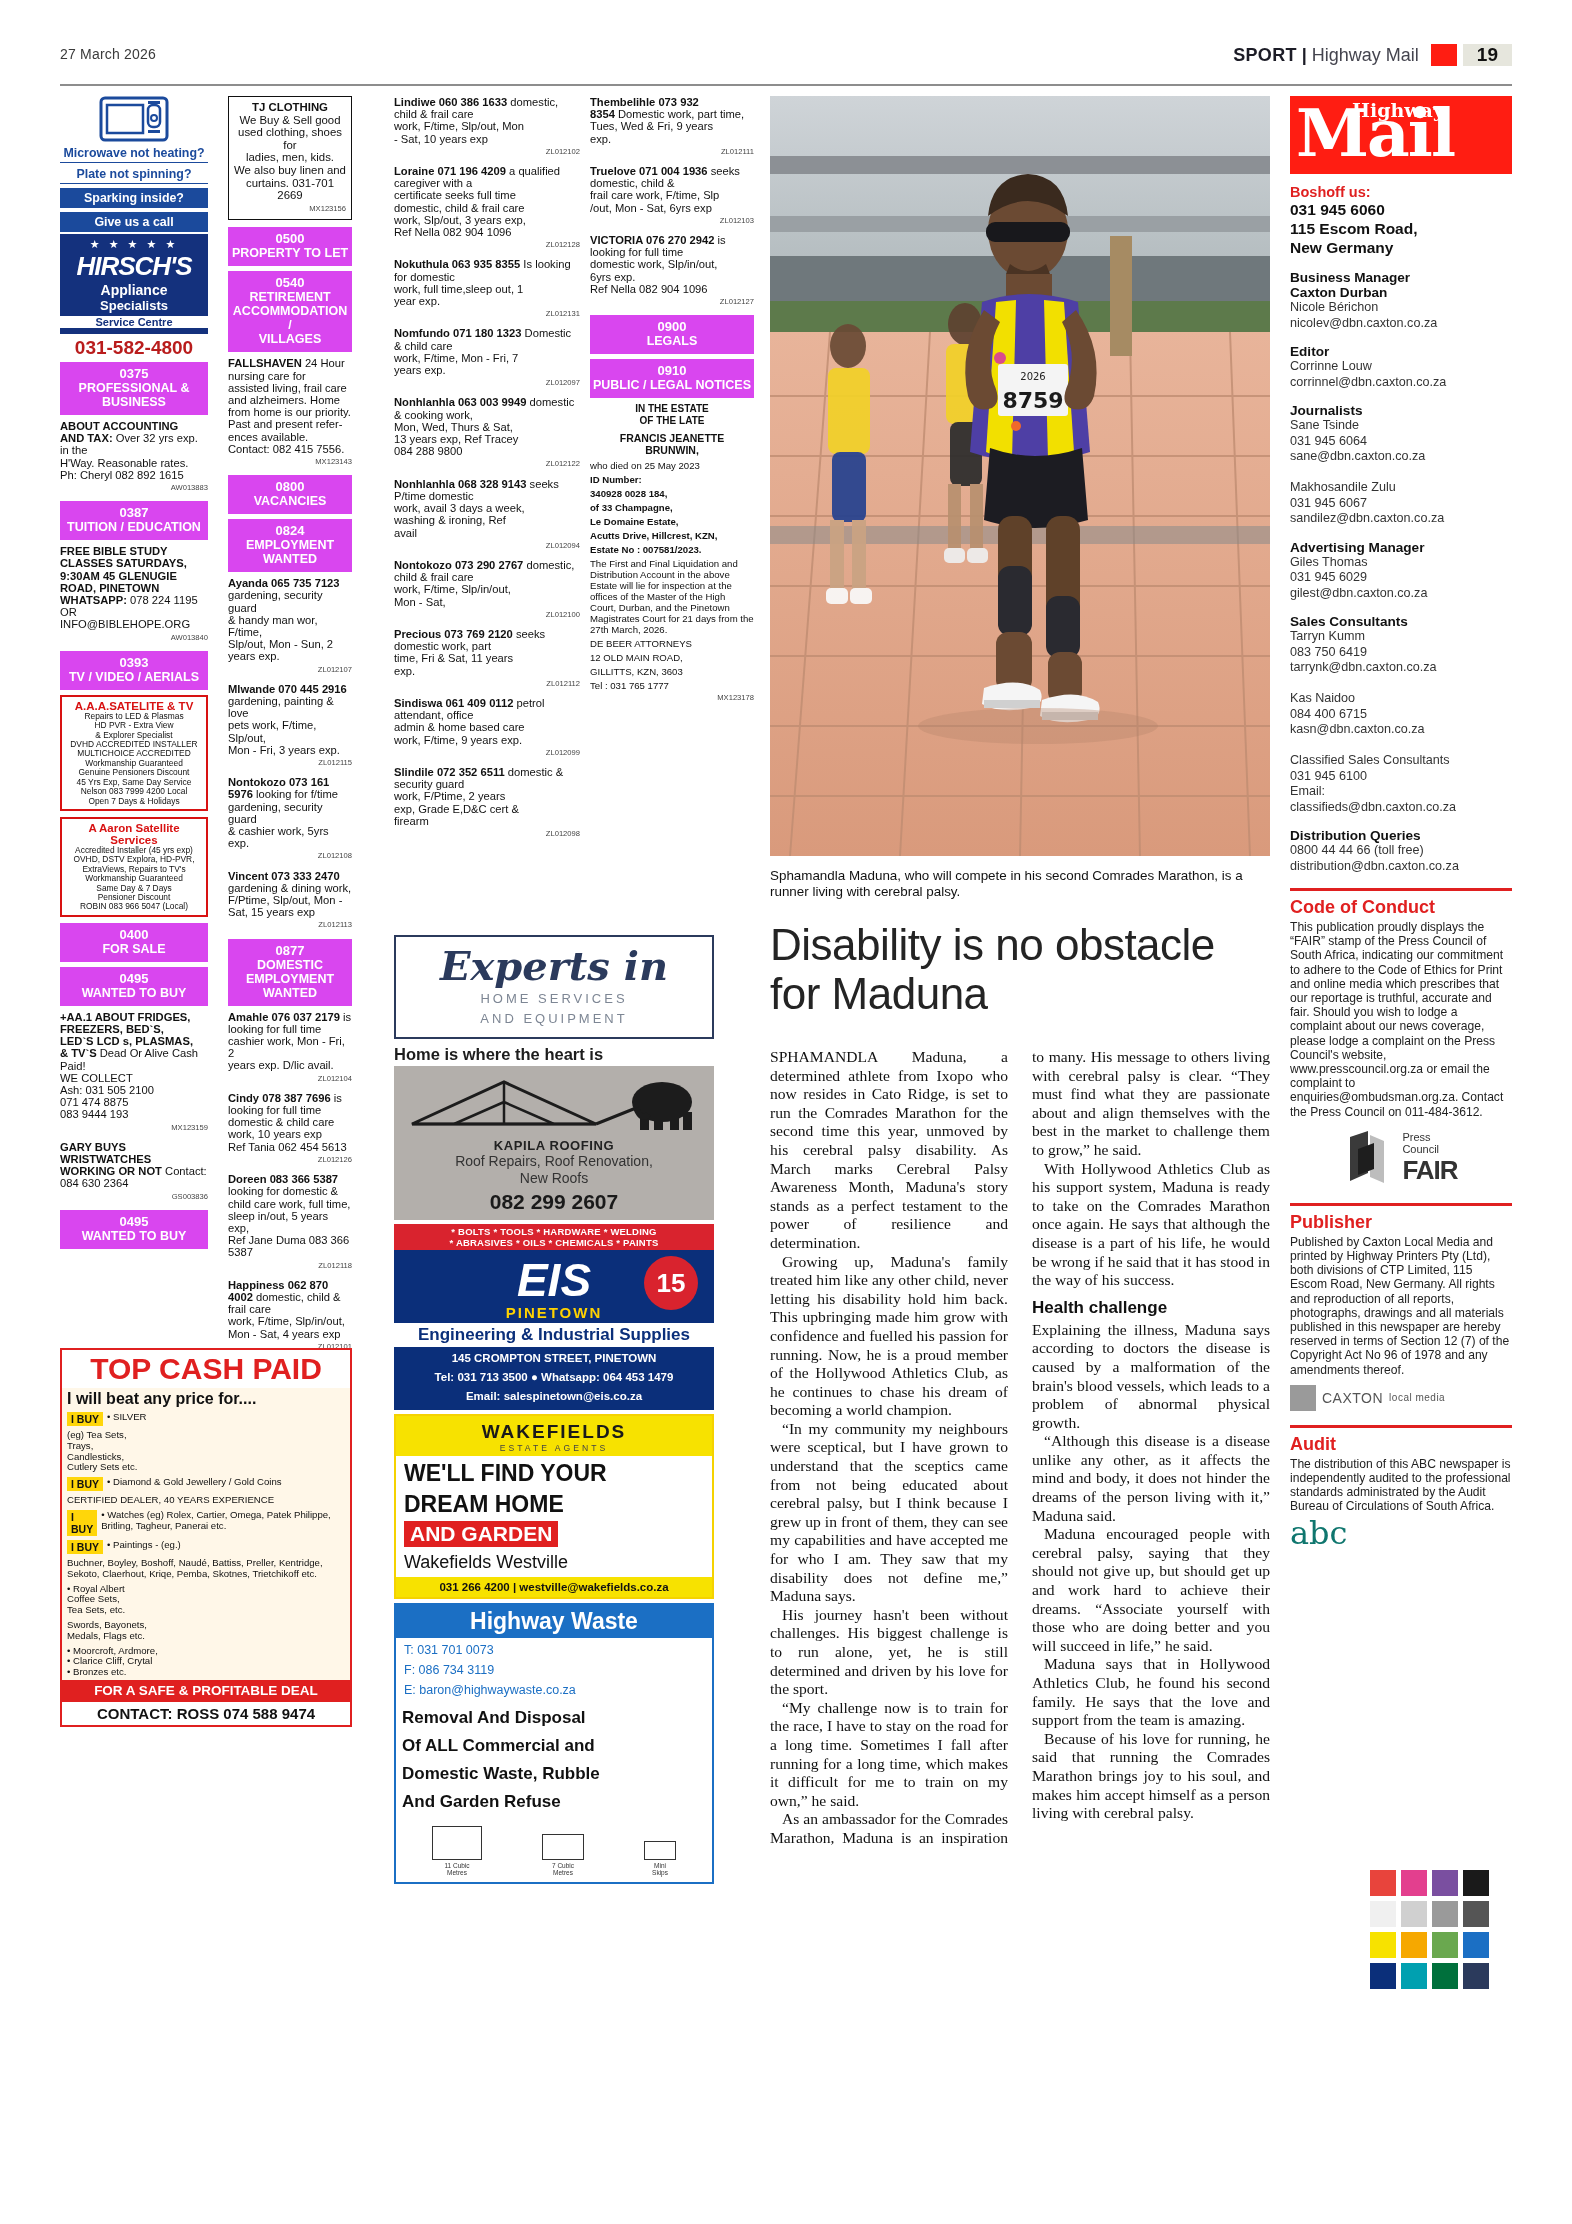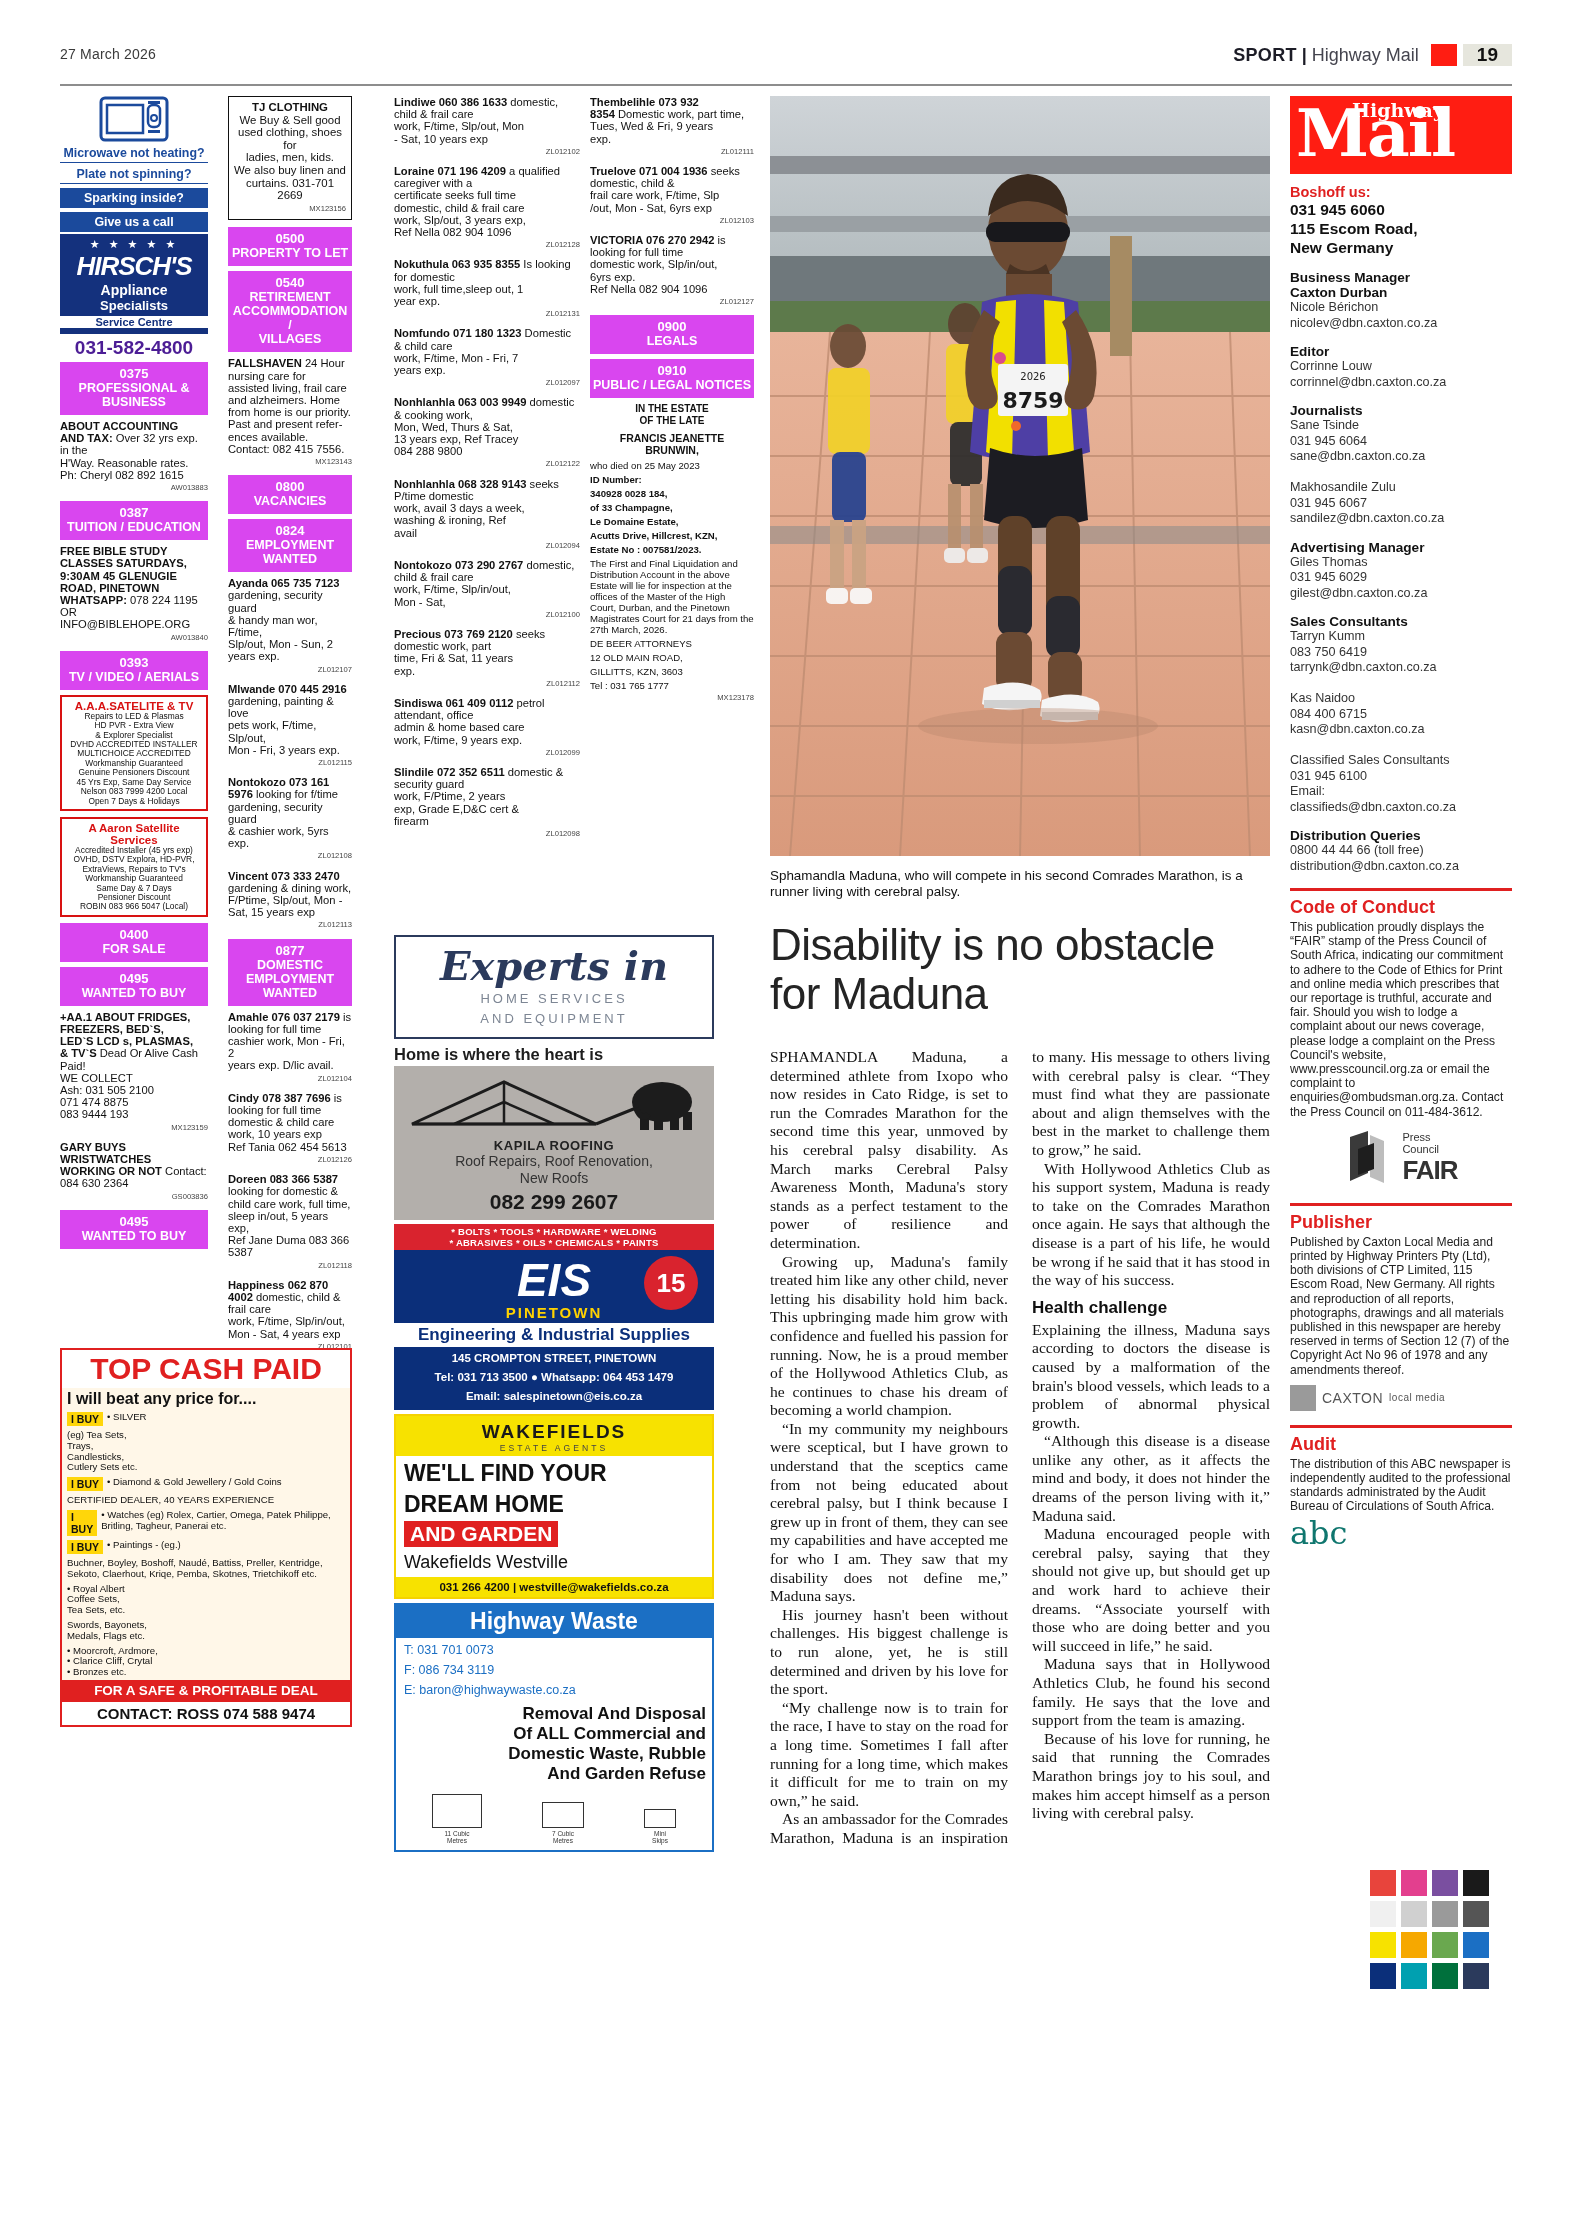--- a/index.html
+++ b/index.html
@@ -47,21 +47,21 @@
   .promo{ width:148px; }
   .microwave-icon{ display:block; margin:0 auto 4px; }
   .blue-line{ color:#1b4a9c; font-weight:bold; font-size:12.4px; text-align:center;
     border-bottom:1.6px solid #1b4a9c; padding-bottom:2px; margin-bottom:4px;}
   .hirsch{ background:#14317d; color:#fff; text-align:center; padding:4px 0 6px; }
   .hirsch .stars{ color:#fff; font-size:11px; letter-spacing:3px;}
   .hirsch .nm{ font-size:26px; font-weight:bold; font-style:italic; letter-spacing:-1px;}
   .hirsch .ap{ font-size:14px; font-weight:bold;}
   .hirsch .sp{ font-size:13px; font-weight:bold;}
   .hirsch .sc{ background:#fff; color:#14317d; font-size:11px; font-weight:bold; margin-top:3px;}
-  .hirsch-phone{ text-align:center; font-size:19px; font-weight:bold; color:#4c1d95; padding:3px 0;}
+  .hirsch-phone{ text-align:center; font-size:19px; font-weight:bold; color:#b91c1c; padding:3px 0;}
 
   .redbox{ border:2px solid #d81212; padding:3px 4px; margin-bottom:6px; }
   .redbox .t{ color:#d81212; font-weight:bold; text-align:center; font-size:11.5px; line-height:12px;}
   .redbox .s{ font-size:8.4px; line-height:9.4px; text-align:center; color:#111;}
 
   
   .experts{ position:absolute; left:394px; top:935px; width:320px; }
   .experts-box{ border:2px solid #2b3a5c; padding:8px 6px 10px; text-align:center; }
   .experts-script{ font-family:"DejaVu Serif", serif; font-style:italic; font-weight:bold;
      font-size:40px; color:#2b3a5c; line-height:42px;}
@@ -85,21 +85,21 @@
   .wf-name{ font-size:19px; font-weight:bold; color:#1a1a1a; letter-spacing:2px;}
   .wf-sub{ font-size:8.6px; letter-spacing:3px; color:#444;}
   .wf-l1{ font-size:23px; font-weight:bold; color:#111; line-height:27px; padding:4px 8px 0;}
   .wf-l2{ display:inline-block; background:#e02020; color:#fff; font-size:21px; font-weight:bold; padding:1px 6px; margin:3px 8px;}
   .wf-l3{ font-size:18px; color:#111; padding:2px 8px 4px;}
   .wf-foot{ background:#f7e200; text-align:center; font-size:11.5px; font-weight:bold; padding:4px 2px;}
 
   .hww{ border:2px solid #1b6fc4; }
   .hww-top{ background:#1b6fc4; color:#fff; text-align:center; font-size:23px; font-weight:bold; padding:3px 0;}
   .hww-contact{ font-size:12.5px; color:#1b6fc4; line-height:16px; padding:4px 8px;}
-  .hww-head{ text-align:right; font-size:17px; font-weight:bold; color:#111; line-height:20px; padding:2px 6px 6px;}
+  .hww-head{ text-align:left; font-size:17px; font-weight:bold; color:#111; line-height:28px; padding:2px 6px 6px;}
   .bins{ display:flex; justify-content:space-around; align-items:flex-end; padding:4px 6px 6px;}
   .bin{ text-align:center; font-size:6.5px; color:#333;}
   .bin .b{ border:1.5px solid #333; margin:0 auto 2px;}
 
   
   .tcp{ position:absolute; left:60px; top:1348px; width:292px; border:2px solid #e02020; background:#fff7e8;}
   .tcp-h{ background:#fff; color:#e02020; font-size:30px; font-weight:bold; text-align:center; line-height:32px; padding:3px 0;}
   .tcp-s{ font-size:16px; font-weight:bold; color:#111; padding:2px 5px;}
   .tcp-row{ display:flex; gap:4px; padding:2px 5px;}
   .tcp-lab{ background:#ffd60a; font-size:10.5px; font-weight:bold; color:#111; padding:1px 4px;}

